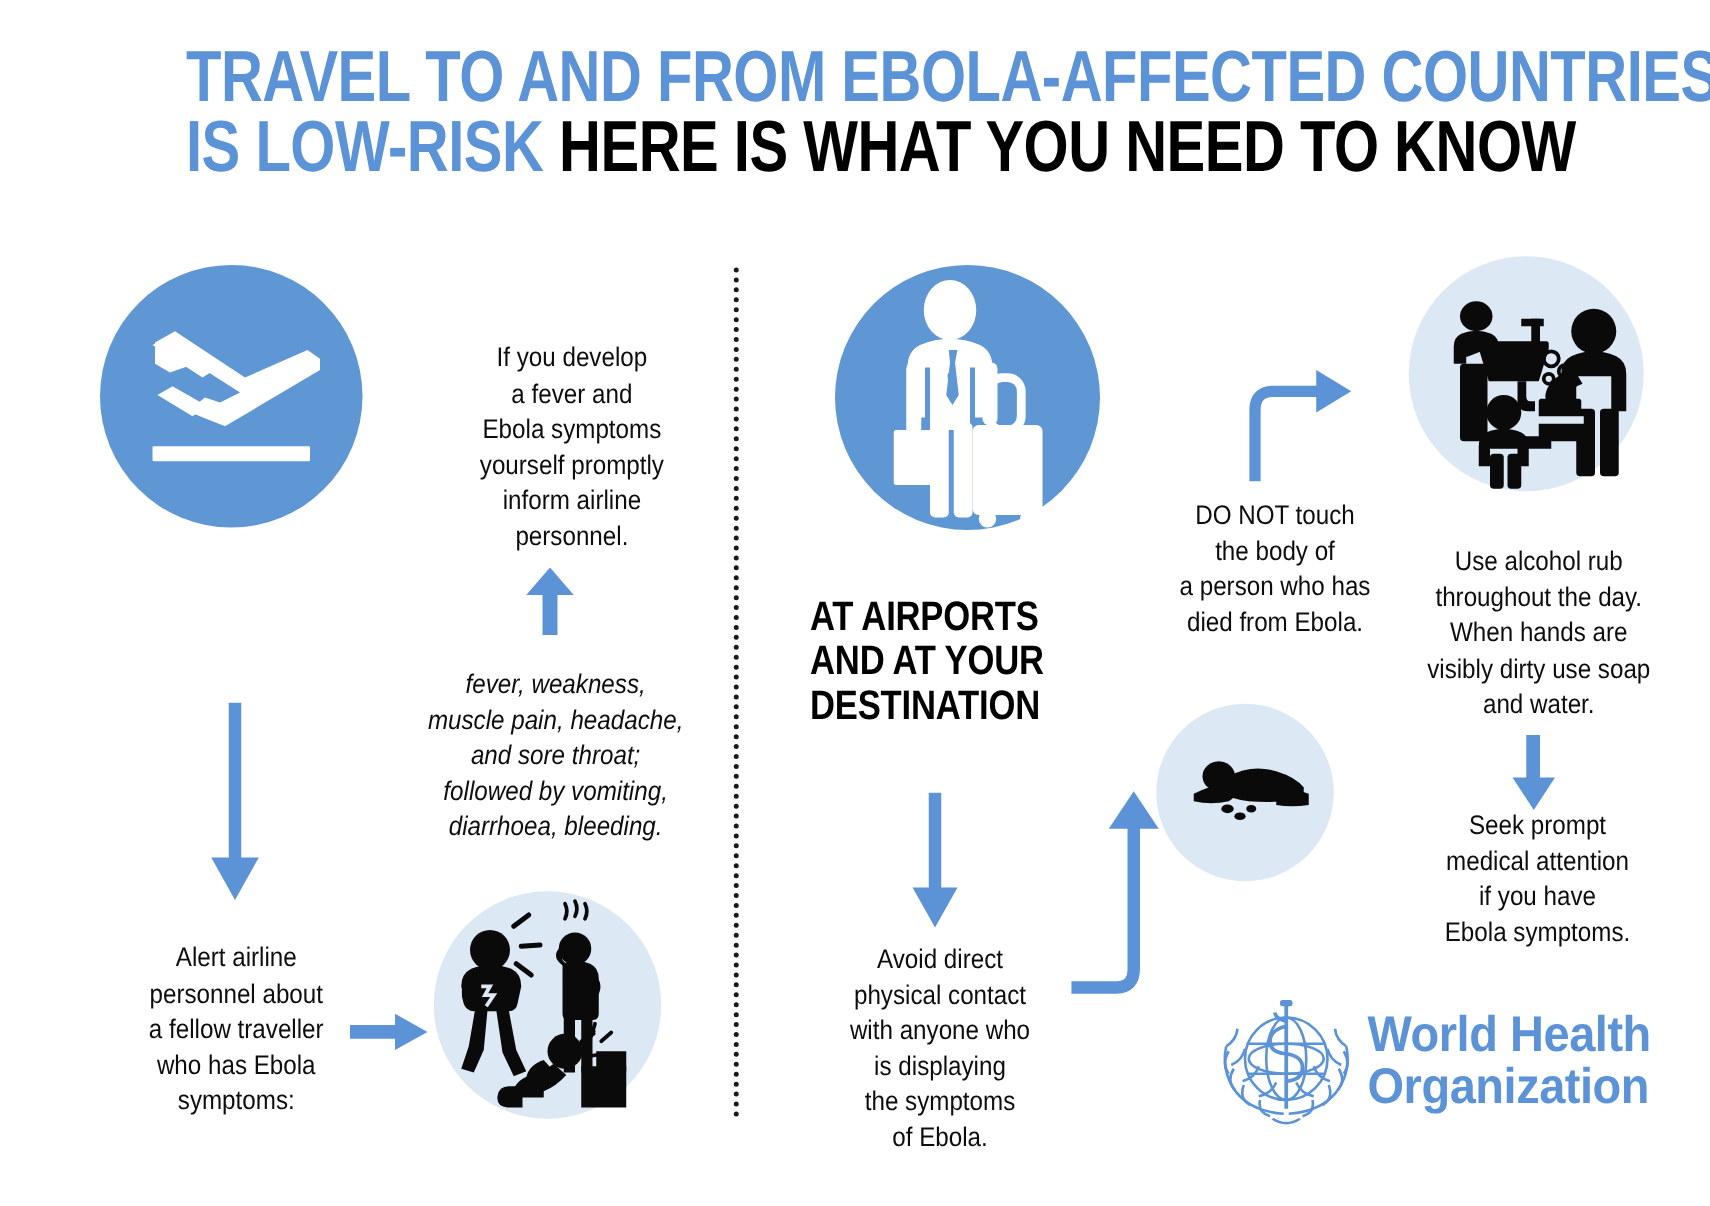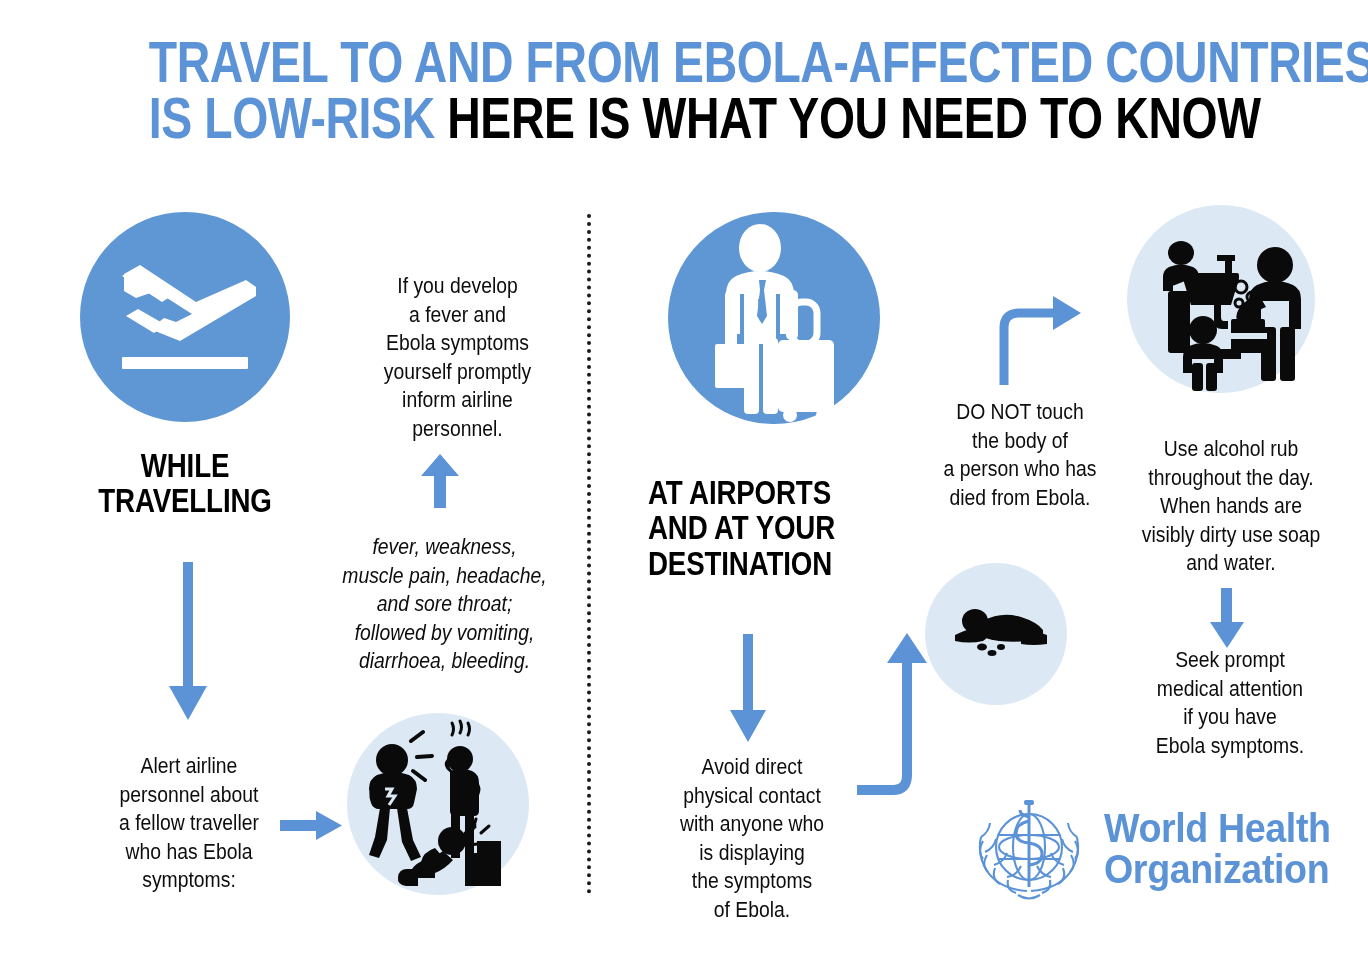--- a/index.html
+++ b/index.html
@@ -70,21 +70,21 @@
     width:0;height:680px;
     border-left:4px dotted #1a1a1a;
   }
 
   
   .arrow-svg{display:block;}
 
   
   .who-wrap{
     position:absolute;
-    display:flex;align-items:center;gap:16px;
+    display:flex;align-items:center;gap:6px;
   }
   .who-text{
     color:#5b93d6;
     font-weight:bold;
     font-size:40px;
     line-height:1.02;
     letter-spacing:-0.4px;
     transform:scaleX(0.94);
     transform-origin:left center;
     white-space:nowrap;
@@ -109,24 +109,20 @@
         <path d="M44 55 L56 48 L96 74 L84 81 Z" opacity="0"></path>
         <rect x="42" y="145" width="126" height="12" rx="1"></rect>
       </g>
       <g fill="#ffffff">
         <path d="M42 64 L58 55 L98 80 L82 90 Z"></path>
         <path d="M46 104 L58 97 L86 113 L74 121 Z"></path>
       </g>
     </svg>
   </div>
 
-  <div class="abs" style="left:43px;top:448px;width:260px;text-align:center;">
-    <div class="sec-head left-o">WHILE</div>
-    <div class="sec-head left-o">TRAVELLING</div>
-  </div>
 
   <div class="abs body-txt" style="left:338px;top:272px;width:215px;white-space:pre-line;">If you develop
 a fever and
 Ebola symptoms
 yourself promptly
 inform airline
 personnel.</div>
 
   <div class="abs" style="left:400px;top:452px;">
     <svg width="56" height="58" viewBox="0 0 56 58" class="arrow-svg">

